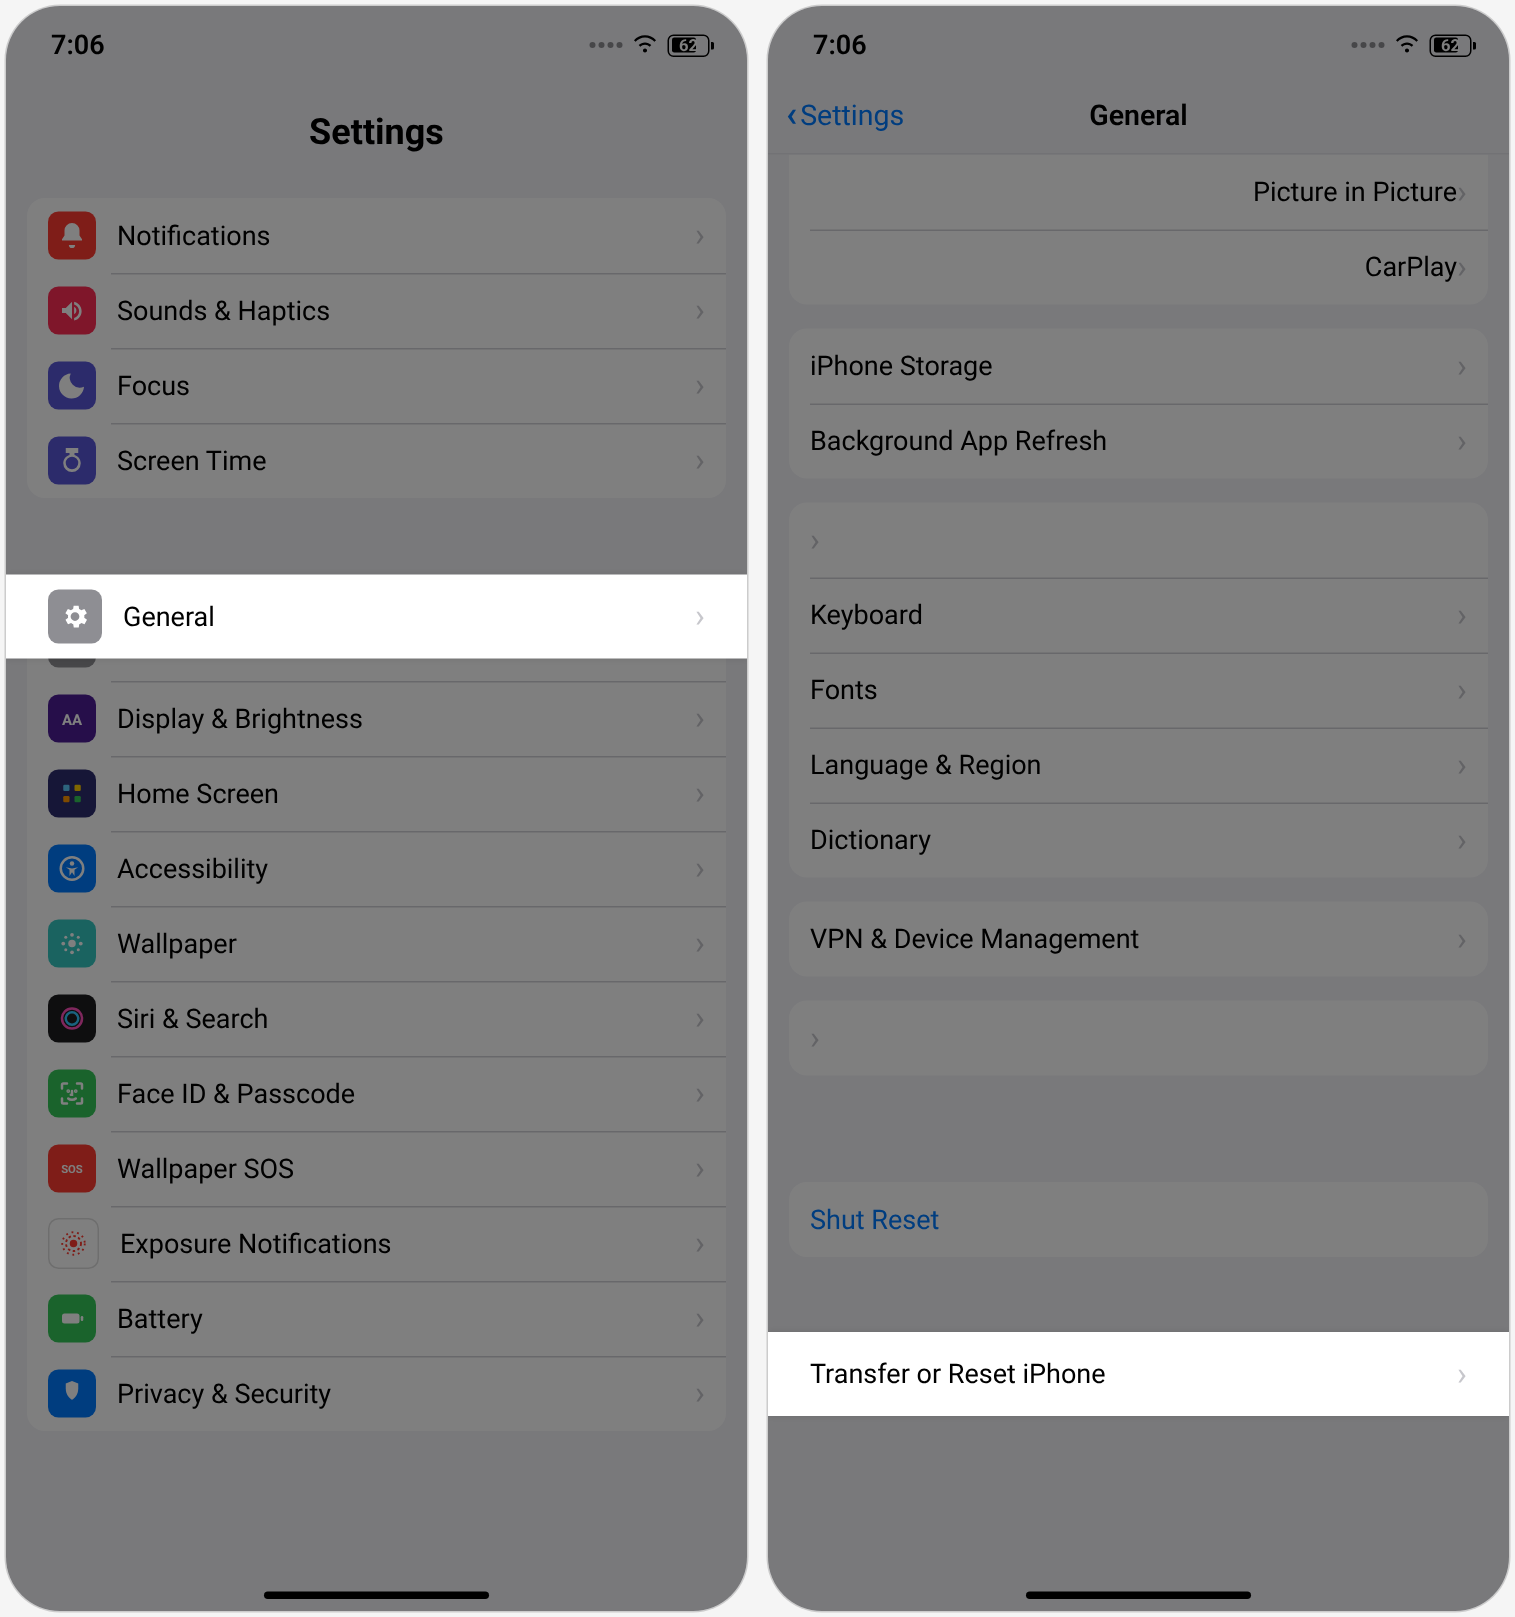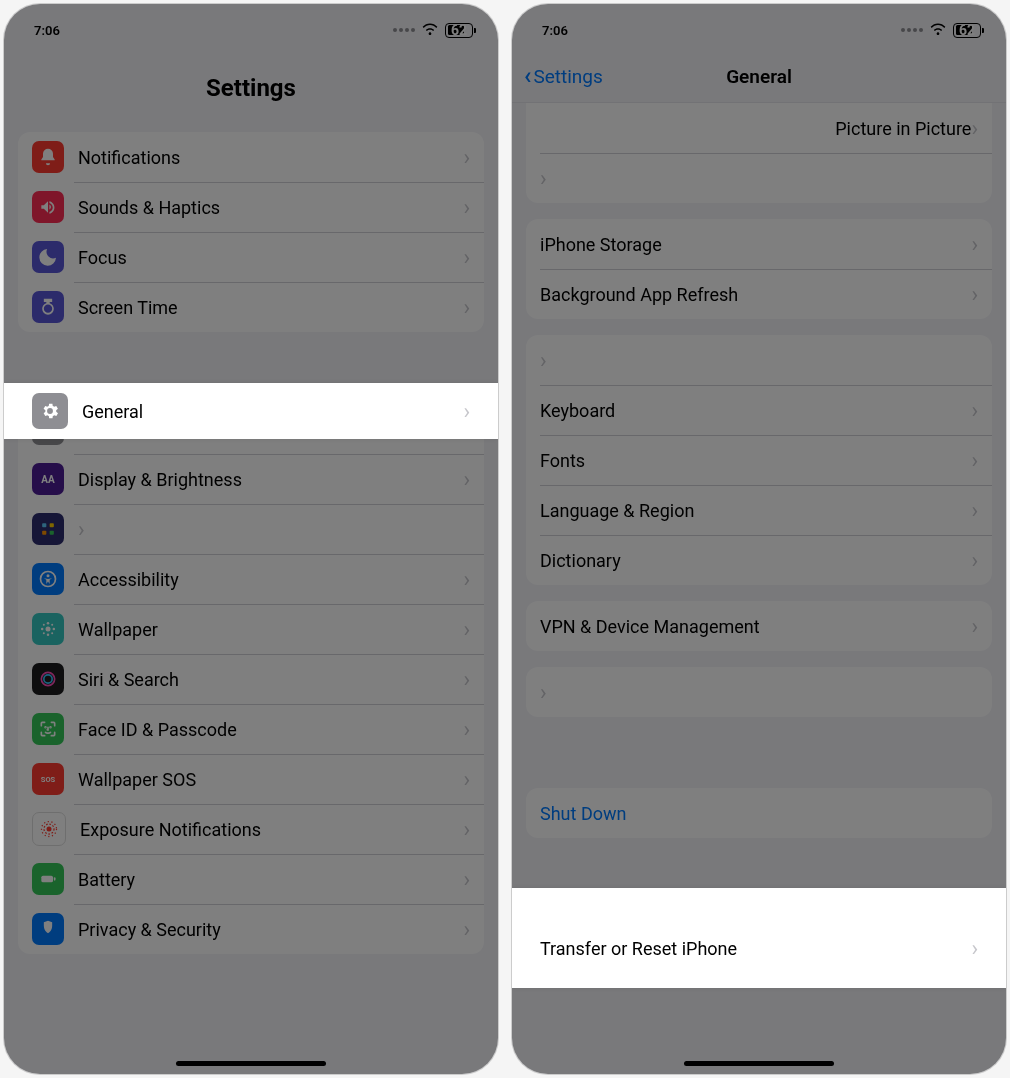--- a/index.html
+++ b/index.html
@@ -42,21 +42,21 @@
   
   .status-bar {
     height: 40px;
     display: flex;
     align-items: center;
     padding: 6px 22px 0 30px;
     justify-content: space-between;
   }
   .status-time {
     font-weight: 600;
-    font-size: 13px;
+    font-size: 18px;
   }
   .status-icons {
     display: flex;
     align-items: center;
     gap: 6px;
   }
   .signal-dots {
     display: flex;
     gap: 2px;
     align-items: flex-end;
@@ -87,21 +87,21 @@
     position: absolute;
     left: 1.5px;
     top: 1.5px;
     bottom: 1.5px;
     background: #000;
     border-radius: 1.5px;
   }
   .battery-num {
     position: relative;
     z-index: 1;
-    font-size: 14px;
+    font-size: 11px;
     font-weight: 700;
     color: #fff;
     mix-blend-mode: normal;
   }
   .battery-cap {
     width: 2px;
     height: 5px;
     background: #000;
     margin-left: 1px;
     border-radius: 0 1px 1px 0;
@@ -323,20 +323,21 @@
           </div>
           <div class="row">
             <div class="row-icon" style="background:#2c2c6e">
               <svg viewBox="0 0 24 24">
                   <rect x="5" y="5" width="5" height="5" rx="1" fill="#5ac8fa"></rect>
                   <rect x="14" y="5" width="5" height="5" rx="1" fill="#ffcc00"></rect>
                   <rect x="5" y="14" width="5" height="5" rx="1" fill="#ff9500"></rect>
                   <rect x="14" y="14" width="5" height="5" rx="1" fill="#34c759"></rect>
                 </svg>
             </div>
+            <div class="row-label">Home Screen</div>
             <div class="chevron">›</div>
           </div>
           <div class="row">
             <div class="row-icon" style="background:#007aff">
               <svg viewBox="0 0 24 24" fill="#fff">
                   <circle cx="12" cy="12" r="9" fill="none" stroke="#fff" stroke-width="2"></circle>
                   <circle cx="12" cy="8" r="1.8"></circle>
                   <path d="M7 11l5 1 5-1-3 2v5l-2-3-2 3v-5z"></path>
                 </svg>
             </div>
@@ -480,20 +481,21 @@
         <div class="nav-title">General</div>
       </div>
 
       <div class="scroll" style="height:calc(100% - 46px - 52px);">
         <div class="group" style="margin-top:0;border-top-left-radius:0;border-top-right-radius:0;text-align:right;">
           <div class="row noicon">
             <div class="row-label">Picture in Picture</div>
             <div class="chevron">›</div>
           </div>
           <div class="row noicon">
+            <div class="row-label">CarPlay</div>
             <div class="chevron">›</div>
           </div>
         </div>
 
         <div class="group">
           <div class="row noicon">
             <div class="row-label">iPhone Storage</div>
             <div class="chevron">›</div>
           </div>
           <div class="row noicon">
@@ -534,30 +536,30 @@
         <div class="group">
           <div class="row noicon">
             <div class="chevron">›</div>
           </div>
         </div>
 
         <div style="height:55px"></div>
 
         <div class="group" style="margin-top:0;">
           <div class="row noicon">
-            <div class="row-label row-link">Shut Down</div>
+            <div class="row-label row-link">Shut Reset</div>
           </div>
         </div>
       </div>
     </div>
 
     <div class="dim-overlay"></div>
 
     <div class="highlight" style="top:884px;">
-      <div class="row noicon" style="padding:12px 28px;margin-top:20px;">
+      <div class="row noicon" style="padding:0 28px;">
         <div class="row-label">Transfer or Reset iPhone</div>
         <div class="chevron">›</div>
       </div>
     </div>
 
     <div class="home-indicator" style="z-index:4;"></div>
   </div>
 
 </div>
 

